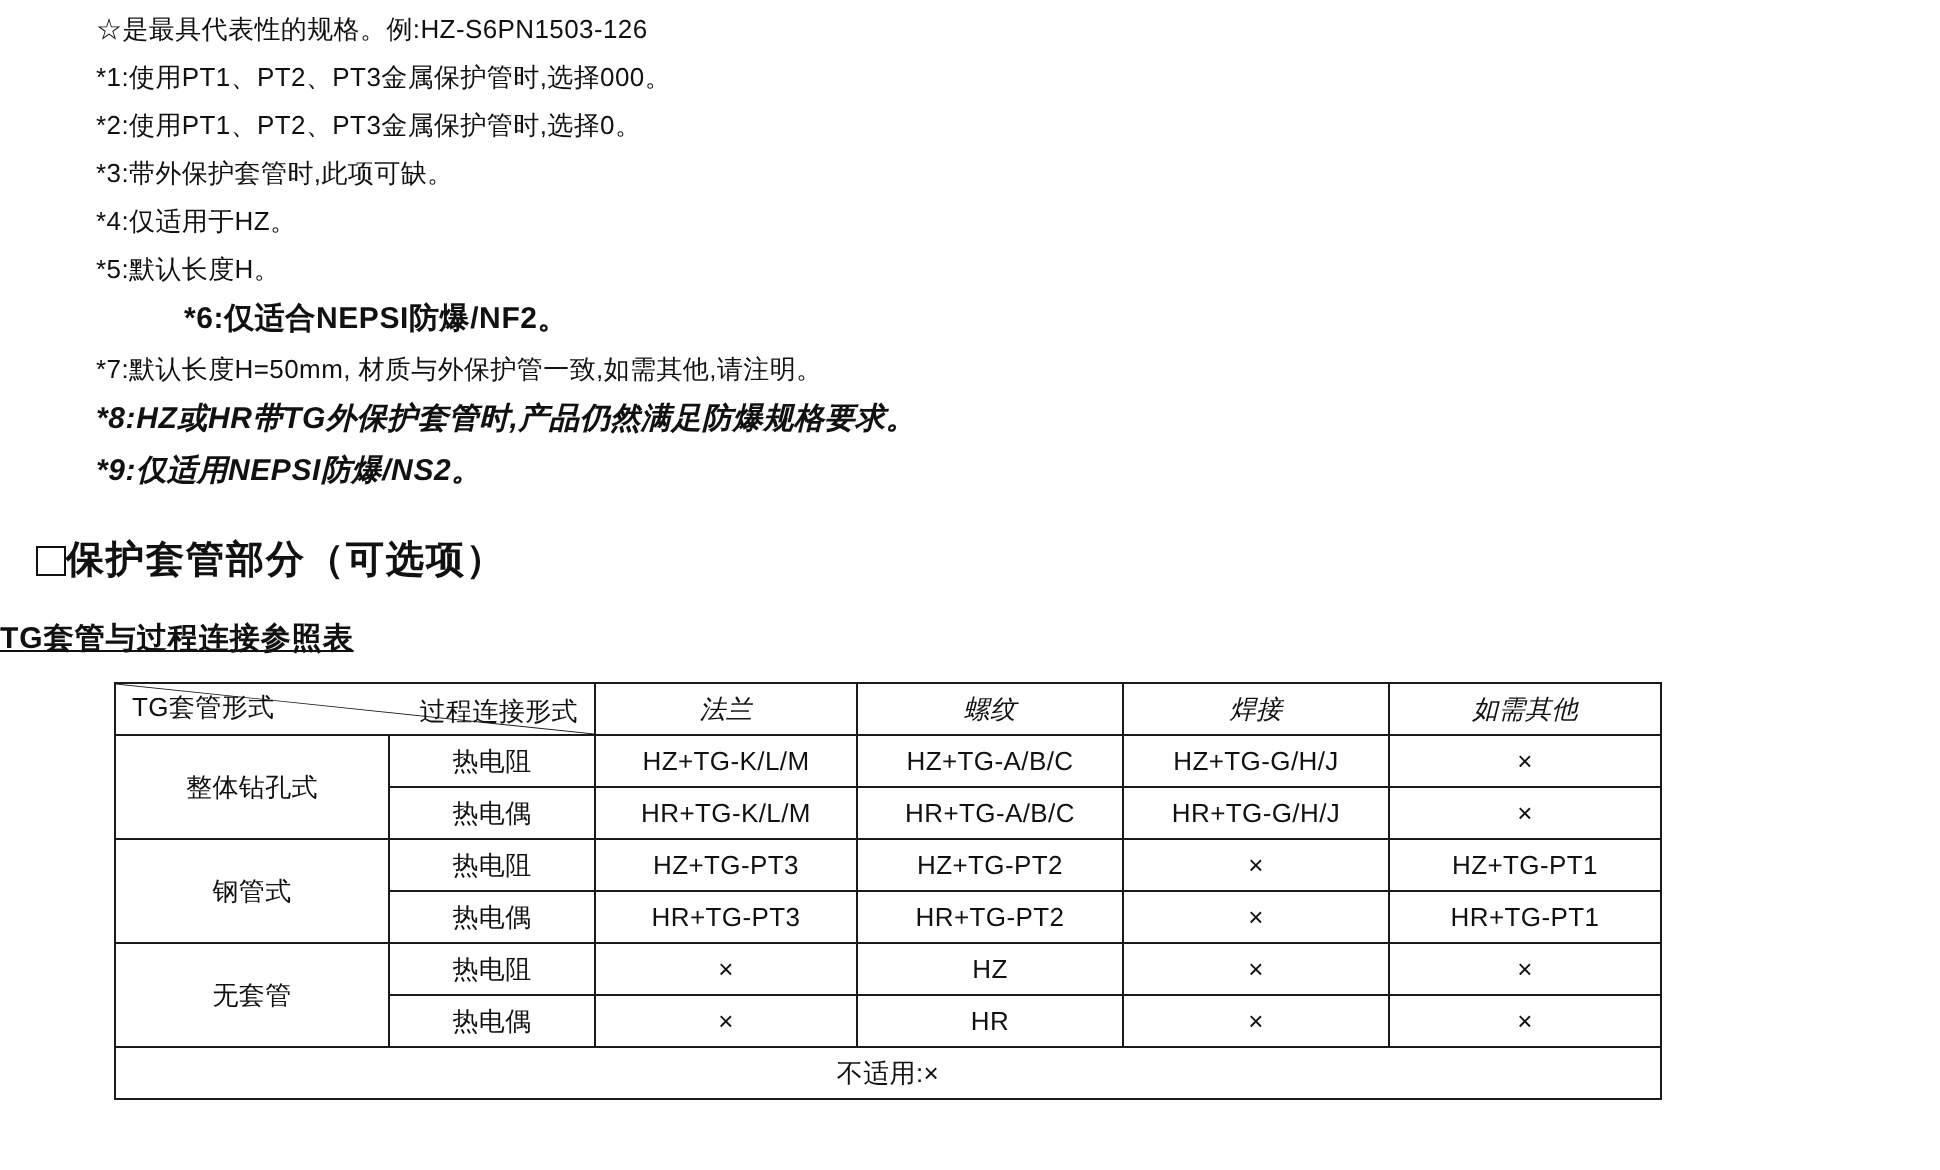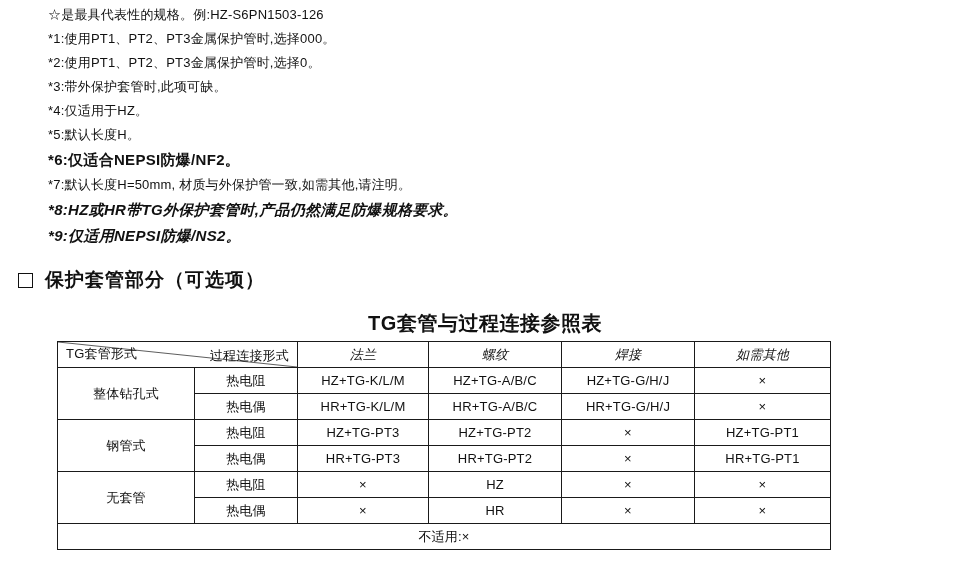--- a/index.html
+++ b/index.html
@@ -30,60 +30,61 @@
     line-height: 1.0;
     margin-bottom: 11px;
     letter-spacing: 0.2px;
     white-space: nowrap;
   }
   .note.small { font-size: 13px; }
   .note.bold {
     font-weight: bold;
     font-size: 15px;
     letter-spacing: 0.3px;
+    margin-left: 44px;
   }
   .note.bold-italic {
     font-weight: bold;
     font-style: italic;
     font-size: 15px;
     letter-spacing: 0.3px;
   }
 
   
   .section-head {
     position: absolute;
     left: 18px;
     top: 267px;
     display: flex;
     align-items: center;
-    gap: 12px;
     justify-content: space-between;
   }
   .sq {
     width: 15px;
     height: 15px;
     border: 1.6px solid #111;
     display: inline-block;
   }
   .section-title {
     font-size: 19px;
     font-weight: bold;
     letter-spacing: 1px;
   }
 
   
   .table-caption {
     position: absolute;
     left: 0;
     top: 310px;
     width: 970px;
-    text-align: center;
-    font-size: 20px;
+    text-align: left;
+    font-size: 15px;
     font-weight: bold;
     letter-spacing: 0.5px;
+    text-decoration: underline;
   }
 
   
   .tbl-wrap {
     position: absolute;
     left: 57px;
     top: 341px;
     width: 773px;
   }
   table.tg {

